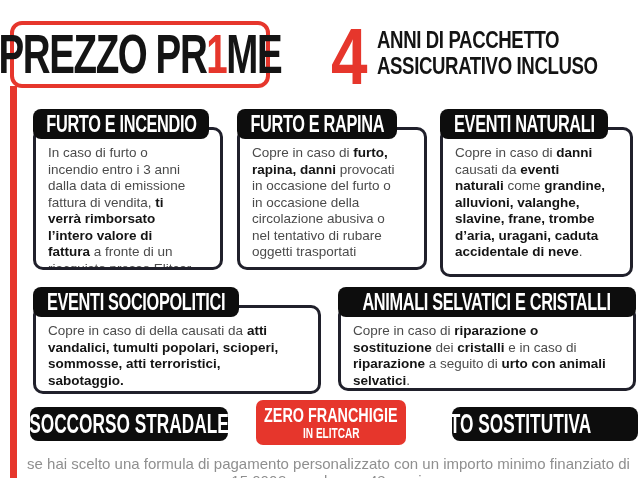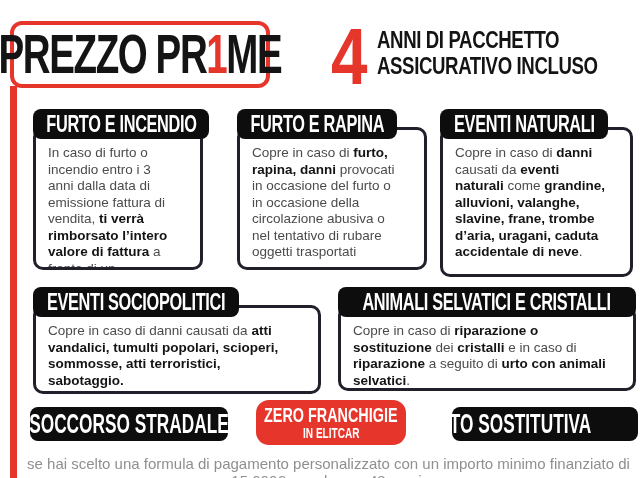--- a/index.html
+++ b/index.html
@@ -47,40 +47,40 @@
     font-size:24px;font-weight:bold;letter-spacing:-0.5px;
     transform:scaleX(0.68);white-space:nowrap;line-height:1;
   }
   .card-body{
     position:relative;z-index:1;margin-top:-12px;background:#fff;
     border:3px solid var(--body-border);border-radius:10px;
     padding:15px 24px 4px 12px;box-sizing:border-box;overflow:hidden;
     font-size:13.5px;line-height:16.5px;color:var(--body-text);
   }
   .card-body b{color:var(--ink);}
-  .card1{left:33px;top:109px;width:170px;}   .card1 .card-badge{width:176px;}
+  .card1{left:33px;top:109px;width:190px;}   .card1 .card-badge{width:176px;}
   .card2{left:237px;top:109px;width:190px;}  .card2 .card-badge{width:160px;}
   .card3{left:440px;top:109px;width:193px;border-radius:10px;}  .card3 .card-badge{width:168px;}
   .card4{left:33px;top:287px;width:288px;}   .card4 .card-badge{width:206px;}
   .card5{left:338px;top:287px;width:298px;}  .card5 .card-badge{width:298px;}
   .card1 .card-body,.card2 .card-body{height:143px;}
   .card3 .card-body{height:150px;}
   .card4 .card-body{height:89px;}
   .card5 .card-body{height:86px;}
   
   .badge-black{
     position:absolute;top:407px;height:34px;background:var(--badge-black);
     border-radius:8px;color:#fff;display:flex;align-items:center;justify-content:center;
   }
   .badge-black span{font-size:27px;font-weight:bold;transform:scaleX(0.64);white-space:nowrap;line-height:1;}
   .b-left{left:30px;width:198px;}
   .b-right{left:452px;width:186px;justify-content:flex-end;}
   .badge-red{
     position:absolute;left:256px;top:400px;width:150px;height:45px;
-    background:var(--red);border-radius:13px;color:#fff;
+    background:var(--red);border-radius:7px;color:#fff;
     display:flex;flex-direction:column;align-items:center;justify-content:center;
   }
   .badge-red .l1{font-size:20px;font-weight:bold;transform:scaleX(0.72);line-height:21px;white-space:nowrap;}
   .badge-red .l2{font-size:14px;font-weight:bold;transform:scaleX(0.72);line-height:15px;white-space:nowrap;}
   
   .footnote{
     position:absolute;left:17px;right:0;top:455px;text-align:center;
     font-size:15px;color:var(--foot);
   }
 </style>
@@ -119,21 +119,21 @@
     <div class="card-badge">
         <span>EVENTI NATURALI</span>
       </div>
     <div class="card-body"><span>Copre in caso di </span><b>danni</b><span> causati da </span><b>eventi naturali</b><span> come </span><b>grandine, alluvioni, valanghe, slavine, frane, trombe d’aria, uragani, caduta accidentale di neve</b><span>.</span></div>
   </section>
 
   <section class="card card4">
     <div class="card-badge">
         <span>EVENTI SOCIOPOLITICI</span>
       </div>
-    <div class="card-body"><span>Copre in caso di danni causati da </span><b>atti vandalici, tumulti popolari, scioperi, sommosse, atti terroristici, sabotaggio.</b></div>
+    <div class="card-body"><span>Copre in caso di della causati da </span><b>atti vandalici, tumulti popolari, scioperi, sommosse, atti terroristici, sabotaggio.</b></div>
   </section>
 
   <section class="card card5">
     <div class="card-badge">
         <span>ANIMALI SELVATICI E CRISTALLI</span>
       </div>
     <div class="card-body"><span>Copre in caso di </span><b>riparazione o sostituzione</b><span> dei </span><b>cristalli</b><span> e in caso di </span><b>riparazione</b><span> a seguito di </span><b>urto con animali selvatici</b><span>.</span></div>
   </section>
 
   <div class="badge-black b-left">

